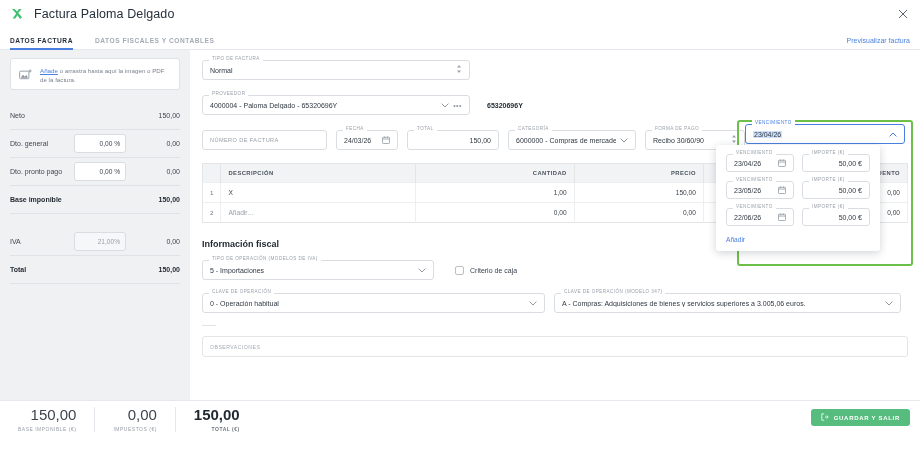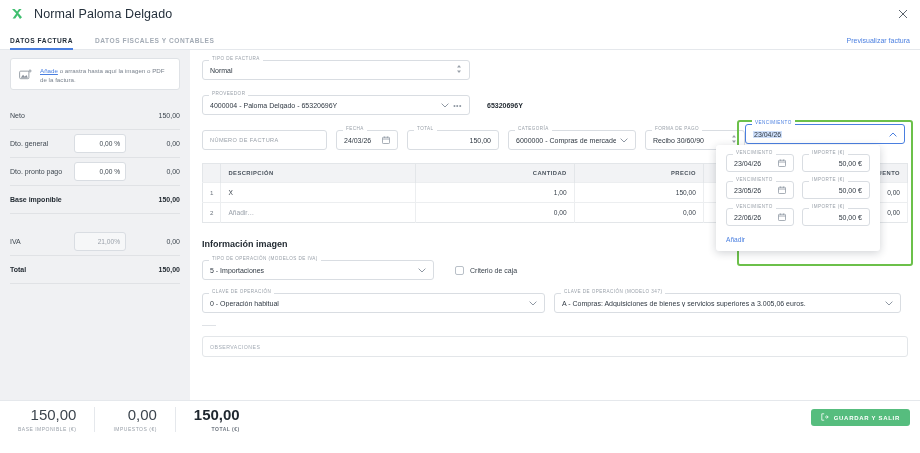--- a/index.html
+++ b/index.html
@@ -208,21 +208,21 @@
 <body>
 
 <div class="app">
 
   <div class="topbar">
     <span class="logo-mark">
       <svg width="12" height="12" viewBox="0 0 12 12">
         <path d="M1 1 L5.2 5.6 L1.6 10.6 L4.2 10.6 L6.5 7.3 L9 11 L11 9.2 L7.3 5 L10.6 1 L8 1 L6.1 3.4 L3.6 1 Z" fill="#3fbf6f"></path>
       </svg>
     </span>
-    <span class="doc-title">Normal Paloma Delgado</span>
+    <span class="doc-title">Factura Paloma Delgado</span>
     <span class="close-btn">
       <svg width="10" height="10" viewBox="0 0 10 10">
           <path d="M1 1 L9 9 M9 1 L1 9" stroke="#5b646e" stroke-width="1" fill="none"></path>
         </svg>
     </span>
   </div>
 
   <div class="tabbar">
     <div class="tab active">DATOS FACTURA</div>
     <div class="tab">DATOS FISCALES Y CONTABLES</div>
@@ -383,21 +383,21 @@
           <tr>
             <td class="idx">2</td>
             <td class="add">Añadir…</td>
             <td class="r">0,00</td>
             <td class="r">0,00</td>
             <td class="r">0,00</td>
           </tr>
         </tbody>
       </table>
 
-      <div class="sect-title">Información imagen</div>
+      <div class="sect-title">Información fiscal</div>
 
       <div class="row" style="align-items:center">
         <div class="field" style="width:232px">
           <span class="flabel">TIPO DE OPERACIÓN (MODELOS DE IVA)</span>
           <div class="ctl">
             <span class="v">5 - Importaciones</span>
             <span class="ic">
               <svg width="8" height="5" viewBox="0 0 8 5">
                   <path d="M0.6 0.6 L4 4 L7.4 0.6" stroke="#8f98a3" stroke-width="1" fill="none"></path>
                 </svg>

